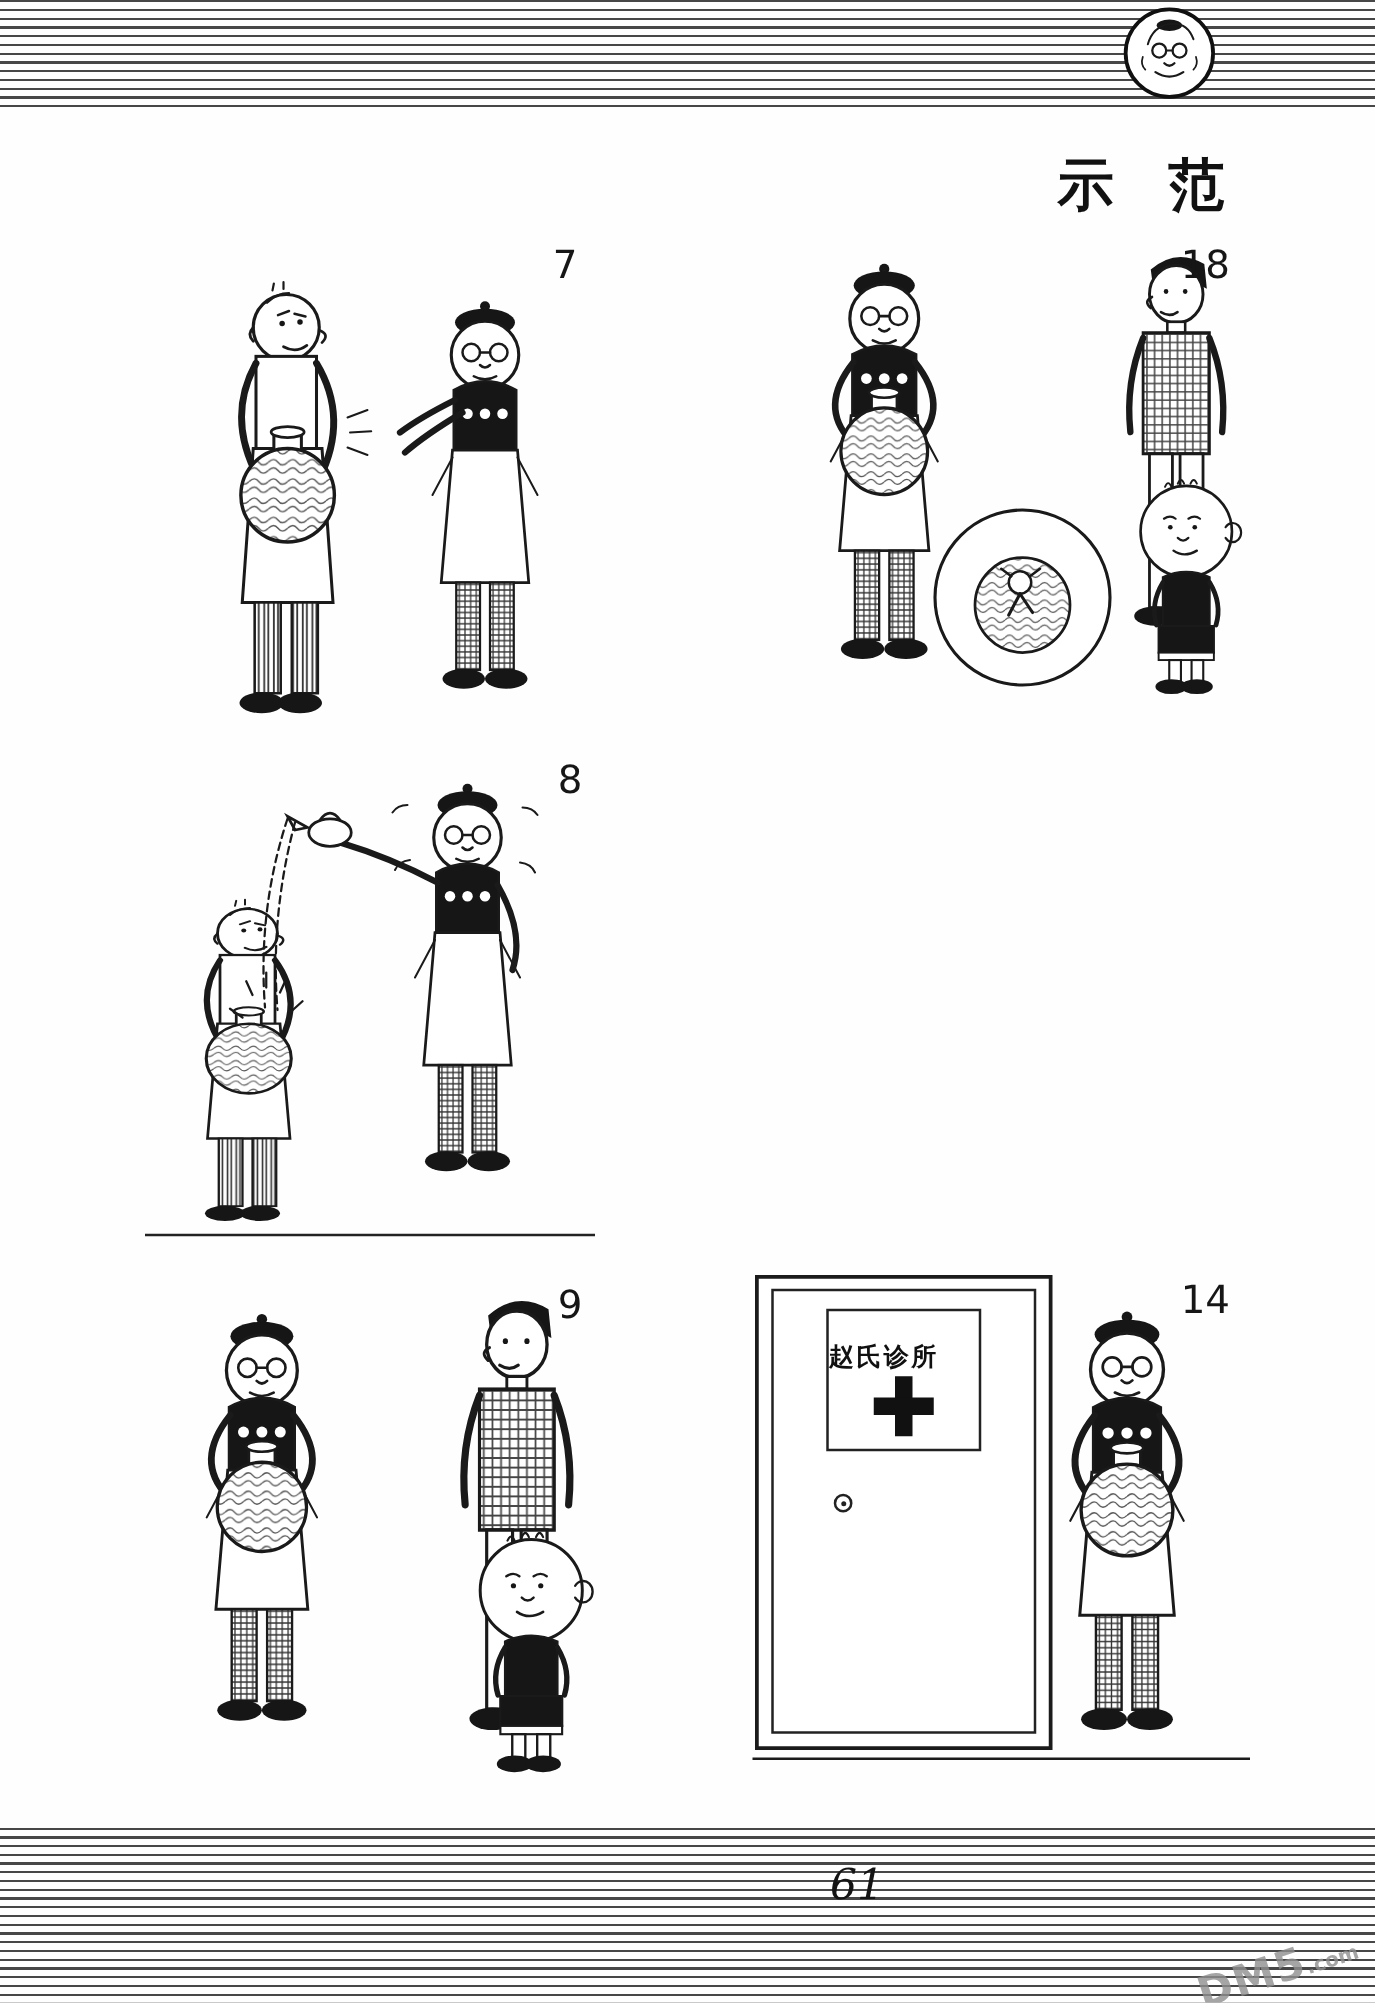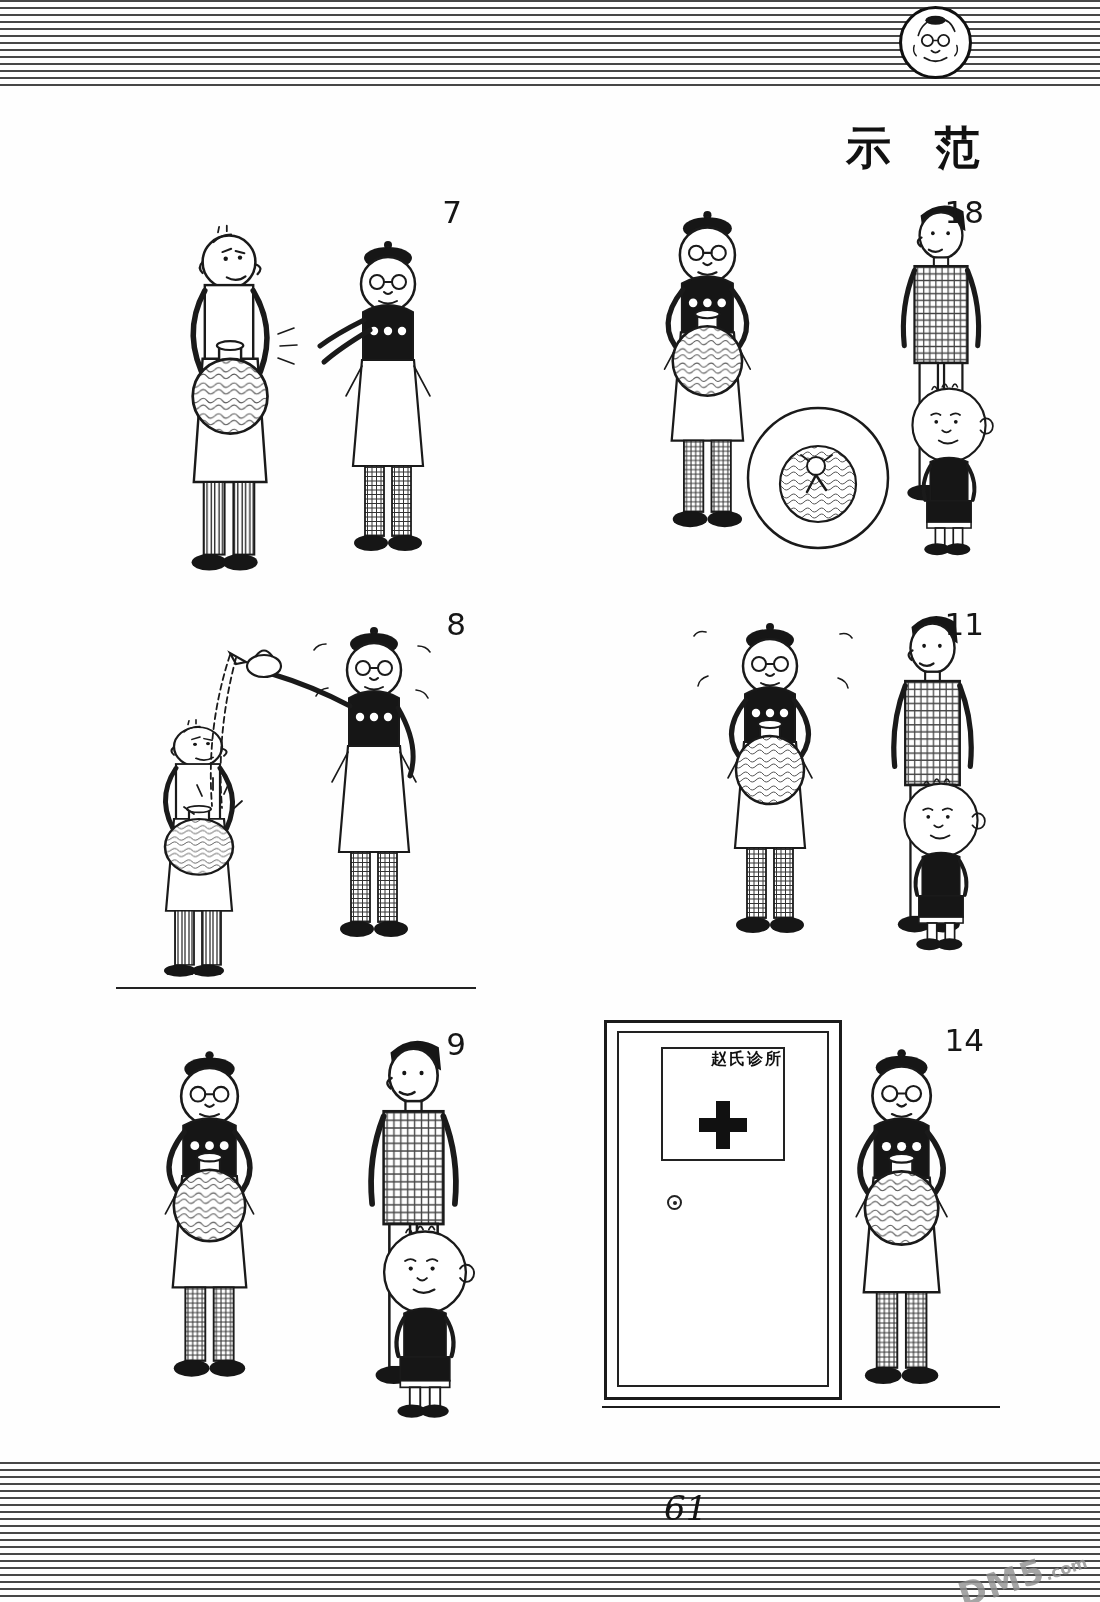--- a/index.html
+++ b/index.html
@@ -30,21 +30,21 @@
   #p9 {left:106px;top:1018px;width:376px;height:407px}
   #p12{left:596px;top:1014px;width:404px;height:406px}
 
   .ground{position:absolute;left:4px;right:6px;bottom:6px;height:2px;background:#222}
   .floor{position:absolute;left:6px;right:0;bottom:12px;height:2.5px;background:#1b1b1b}
 
   
   .door{position:absolute;left:8px;top:6px;width:238px;height:380px;border:3px solid #1b1b1b;background:#fff}
   .door-inner{position:absolute;left:10px;top:8px;right:10px;bottom:10px;border:2px solid #222}
   .sign{width:124px;height:114px;margin:14px auto 0;border:2.5px solid #222;position:relative;background:#fff}
-  .sign-text{margin-top:0;text-align:right;font-size:16px;font-weight:bold;letter-spacing:2px;
+  .sign-text{margin-top:23px;text-align:left;font-size:20px;font-weight:bold;letter-spacing:2px;
     color:#101010;font-family:"DejaVu Serif","Liberation Serif",serif}
   .cross{position:absolute;left:50%;top:52px;width:48px;height:48px;transform:translateX(-50%)}
   .cross::before{content:"";position:absolute;left:17px;top:0;width:14px;height:48px;background:#111}
   .cross::after{content:"";position:absolute;left:0;top:17px;width:48px;height:14px;background:#111}
   .knob{position:absolute;left:48px;top:162px;width:15px;height:15px;border:2.5px solid #222;border-radius:50%}
   .knob::after{content:"";position:absolute;left:4px;top:4px;width:4px;height:4px;background:#222;border-radius:50%}
 
   .pagenum{position:absolute;left:664px;top:1488px;font-size:34px;font-style:italic;
     font-family:"DejaVu Serif","Liberation Serif",serif;color:#141414;z-index:6}
   .watermark{position:absolute;right:12px;bottom:6px;transform:rotate(-18deg);color:#8f8f8f;
@@ -240,29 +240,20 @@
       </g>
       <path class="ln" stroke-width="1.8" stroke-dasharray="6 4" d="M118 57 Q94 130 100 208"></path>
       <path class="ln" stroke-width="1.8" stroke-dasharray="6 4" d="M124 60 Q104 135 110 210"></path>
       <path class="ln" stroke-width="1.8" d="M82 216 l-10 -7 M120 212 l10 -9 M90 198 l-5 -11 M112 196 l5 -11 M101 192 l0 -12"></path>
       <path class="ln" stroke-width="1.6" d="M214 46 q-8 0 -12 6 M216 90 q-9 1 -12 8 M306 48 q8 0 12 6 M304 92 q9 1 12 8"></path>
     </svg>
     <div class="ground"></div>
     <div class="num">8</div>
   </section>
 
-  <section class="panel" id="p11">
-    <svg class="art" viewBox="0 0 392 397">
-      <use href="#sym-boy-jar" transform="translate(92,22)"></use>
-      <path class="ln" stroke-width="1.6" d="M98 34 q-8 -2 -12 4 M100 78 q-9 3 -10 10 M232 36 q8 -2 12 4 M230 80 q9 3 10 10"></path>
-      <use href="#sym-tallman" transform="translate(272,10) scale(1.05,1.18)"></use>
-      <use href="#sym-kid" transform="translate(282,178) scale(0.85)"></use>
-    </svg>
-    <div class="num">11</div>
-  </section>
 
   <section class="panel" id="p9">
     <svg class="art" viewBox="0 0 376 407">
       <use href="#sym-boy-jar" transform="translate(30,30) scale(1.05)"></use>
       <use href="#sym-tallman" transform="translate(250,14) scale(1.15,1.28)"></use>
       <use href="#sym-kid" transform="translate(262,205) scale(0.95)"></use>
     </svg>
     <div class="num">9</div>
   </section>
 

